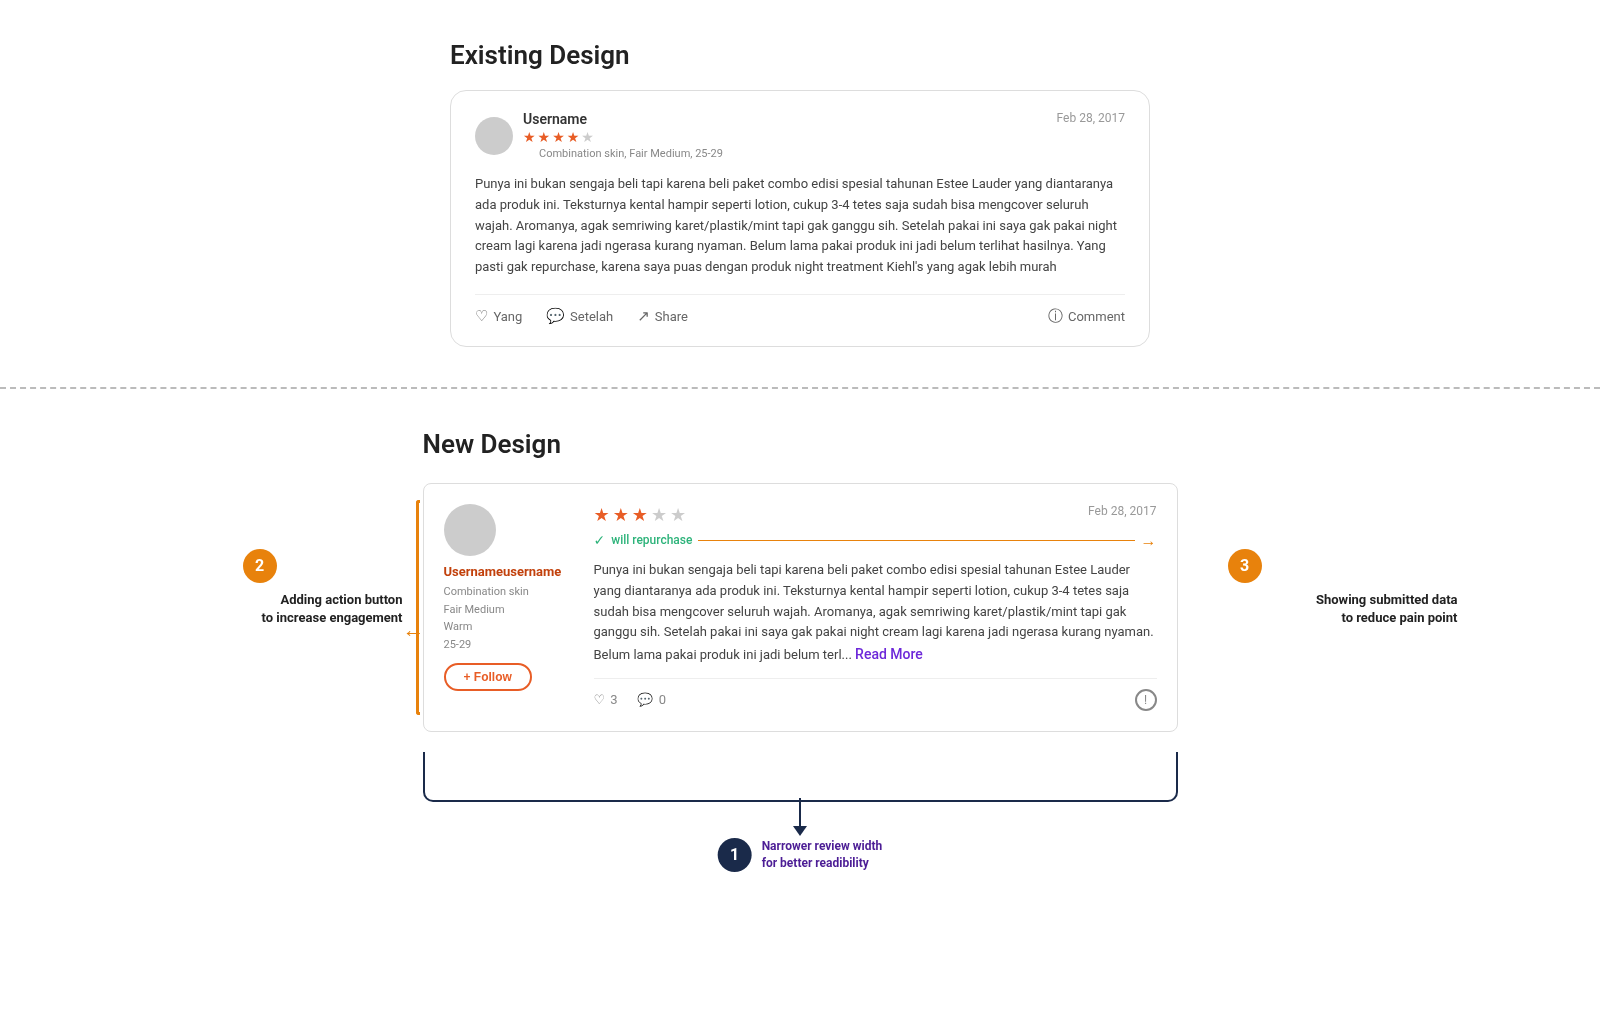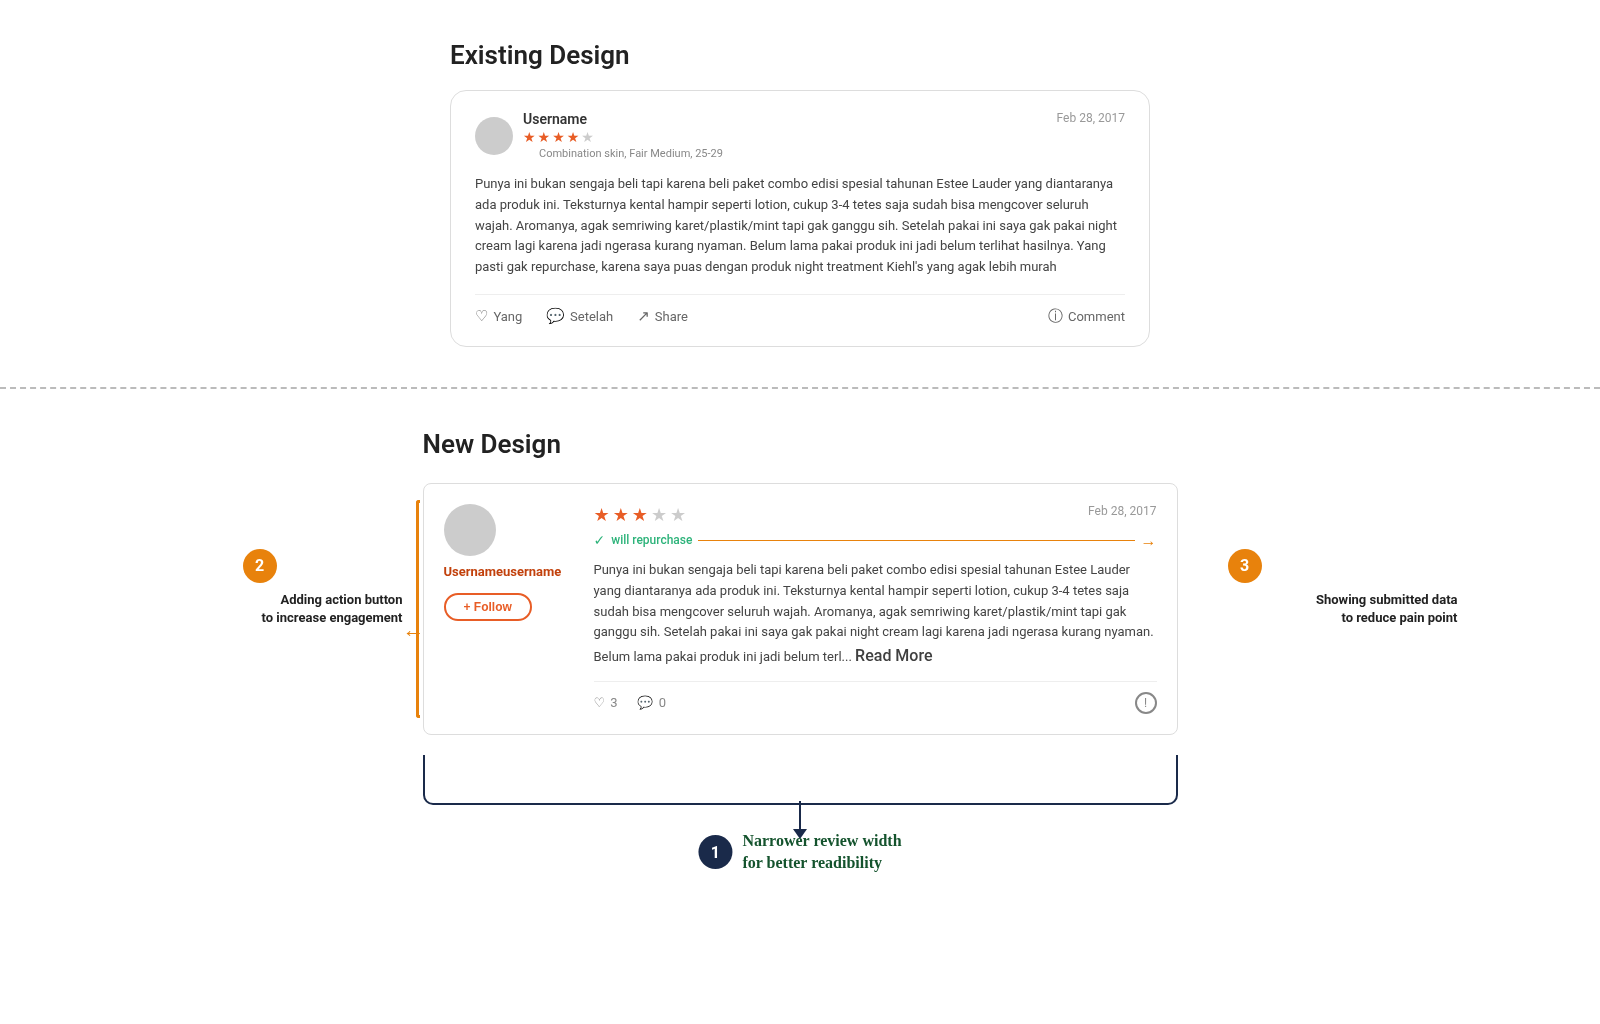--- a/index.html
+++ b/index.html
@@ -299,22 +299,22 @@
     }
 
     .review-text-new {
       font-size: 13px;
       color: #444;
       line-height: 1.6;
       margin-bottom: 12px;
     }
 
     .read-more {
-      color: #404040;
-      font-size: 16px;
+      color: #6d28d9;
+      font-size: 14px;
       cursor: pointer;
       font-weight: 500;
     }
 
     .review-actions-new {
       display: flex;
       align-items: center;
       padding-top: 10px;
       border-top: 1px solid #eee;
       gap: 20px;
@@ -408,25 +408,24 @@
       color: #fff;
       font-size: 16px;
       font-weight: 700;
       display: flex;
       align-items: center;
       justify-content: center;
       flex-shrink: 0;
     }
 
     .bottom-annotation-text {
-      font-size: 16px;
+      font-size: 12px;
       font-weight: 700;
-      color: #14532d;
+      color: #4c1d95;
       line-height: 1.4;
-      font-family: Liberation Serif, serif;
     }
 
     .annotation-3-circle {
       width: 34px;
       height: 34px;
       border-radius: 50%;
       background: #e8820c;
       color: #fff;
       font-size: 16px;
       font-weight: 700;
@@ -507,20 +506,23 @@
       <div class="annotation-text">Showing submitted data<br>to reduce pain point</div>
     </div>
 
     <div class="review-card-new">
 
       <div class="orange-bracket"></div>
 
       <div class="left-panel">
         <div class="avatar-new"></div>
         <div class="username-new">Usernameusername</div>
+        <div class="skin-detail">
+          Combination skin<br>Fair Medium<br>Warm<br>25-29
+        </div>
         <button class="follow-btn">+ Follow</button>
       </div>
 
       <div class="right-panel">
         <div class="review-header-new">
           <div class="stars-new">
             <span class="star-new" style="color:#e85d26;">★</span>
             <span class="star-new" style="color:#e85d26;">★</span>
             <span class="star-new" style="color:#e85d26;">★</span>
             <span class="star-new" style="color:#ccc;">★</span>

